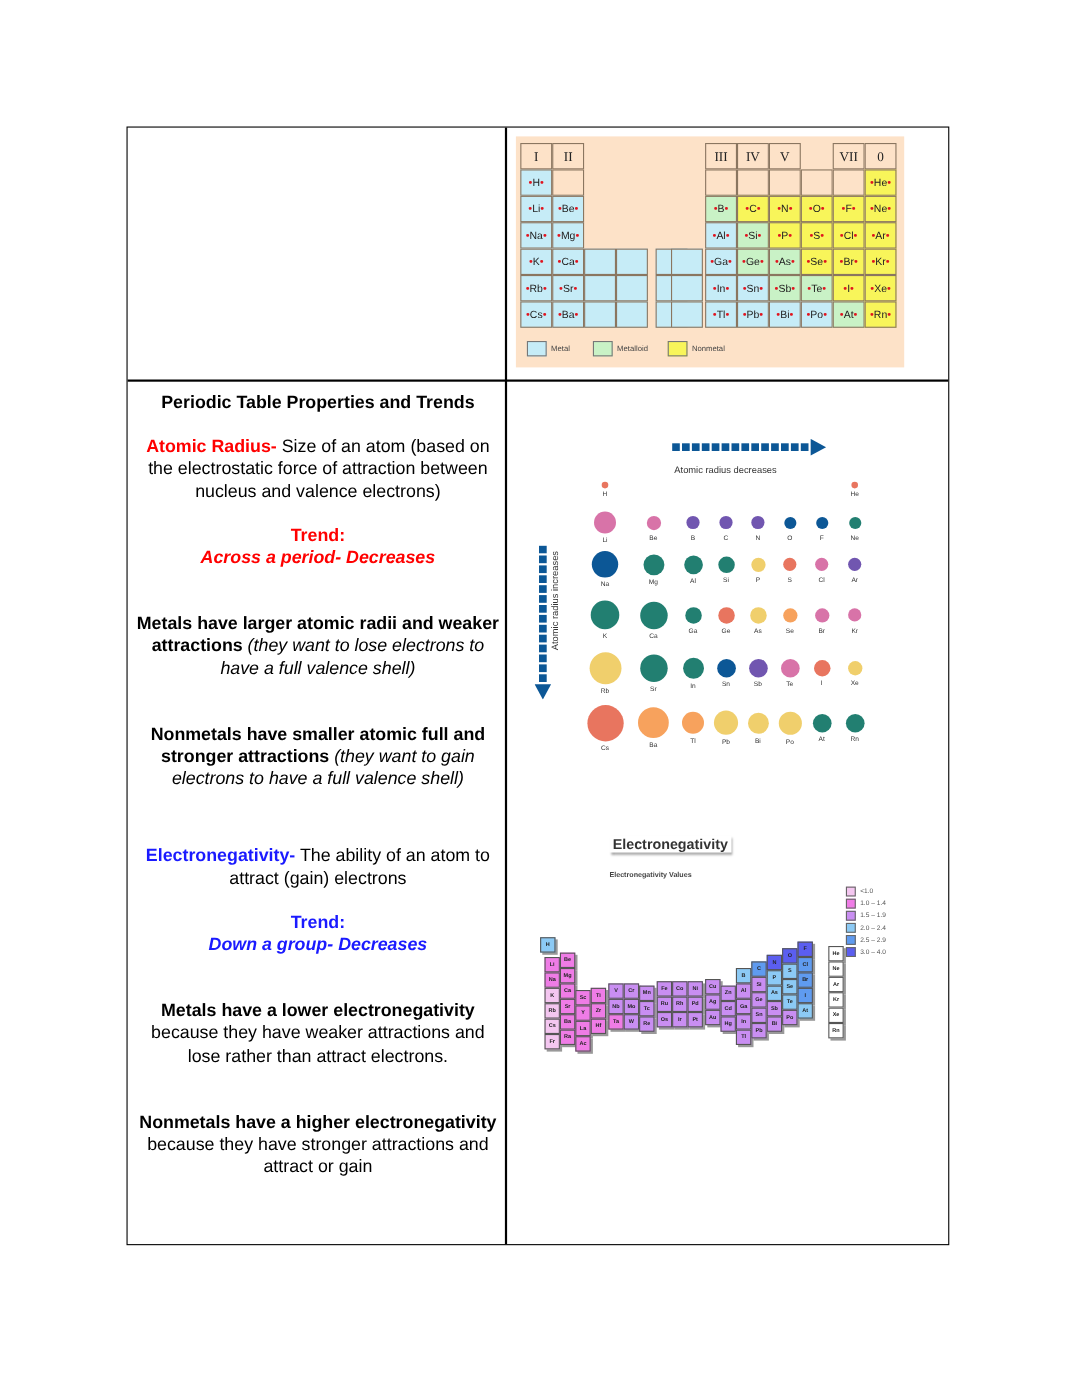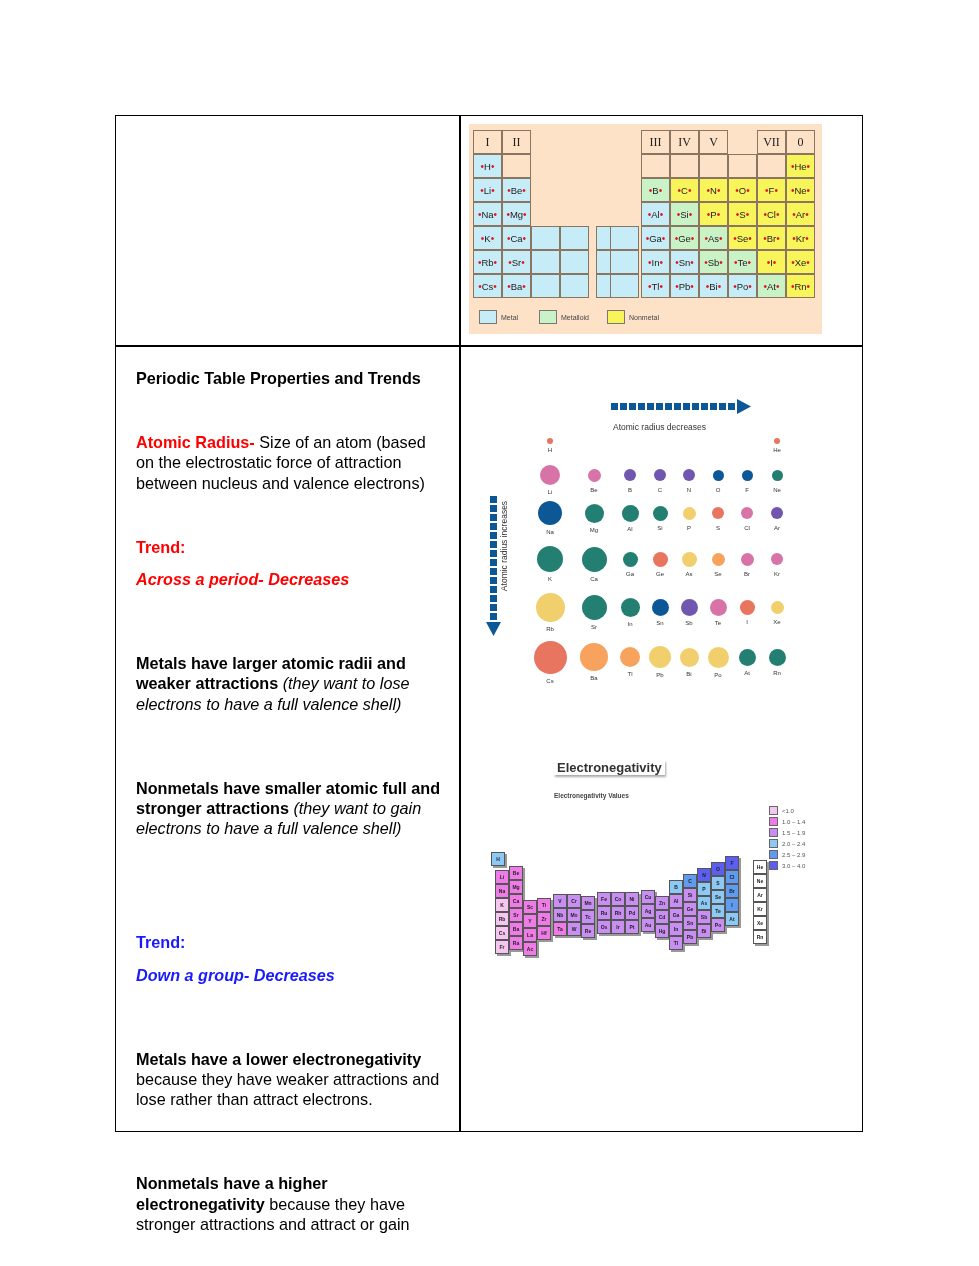--- a/index.html
+++ b/index.html
@@ -1,21 +1,21 @@
 <!DOCTYPE html>
 <html><head>
 <meta charset="utf-8">
 <style>
   html,body{margin:0;padding:0;background:#fff;}
   body{width:979px;height:1266px;position:relative;font-family:"Liberation Sans",sans-serif;color:#000;}
   .tbl{position:absolute;left:115px;top:115px;width:748px;height:1017px;border:1.5px solid #000;box-sizing:border-box;}
   .vline{position:absolute;left:343px;top:0;width:1.5px;height:100%;background:#000;}
   .hline{position:absolute;left:0;top:229px;width:100%;height:1.5px;background:#000;}
   .left{position:absolute;left:8px;top:240px;width:330px;font-size:16.2px;line-height:20.2px;}
-  .left p{margin:12px;}
+  .left p{margin:0;text-align:center;}
   .gap1{height:20px;} .gap2{height:40px;} .gap3{height:50px;}
   .b{font-weight:bold;} .i{font-style:italic;}
   .red{color:#ff0000;} .blue{color:#1a1aff;}
   .fig{position:absolute;}
   
   .pt{left:353px;top:8px;width:353px;height:210px;background:#fde2c8;}
   .pt .cell{position:absolute;width:29px;height:24px;border:1px solid #8a7660;box-sizing:border-box;font-size:9.5px;display:flex;align-items:center;justify-content:center;color:#222;}
   .pt .hdr{background:#fde2c8;font-family:"Liberation Serif",serif;font-size:12px;}
   .metal{background:#c6ecf7;} .metalloid{background:#c9f2c6;} .nonmetal{background:#f8f55a;}
   .pt .legend{position:absolute;top:186px;font-size:7px;color:#444;display:flex;align-items:center;gap:4px;}
@@ -125,20 +125,21 @@
     <div class="gap1"></div>
     <p><span class="b red">Atomic Radius-</span><span> Size of an atom (based on the electrostatic force of attraction between nucleus and valence electrons)</span></p>
     <div class="gap1"></div>
     <p class="b red">Trend:</p>
     <p class="b i red">Across a period- Decreases</p>
     <div class="gap2"></div>
     <p><span class="b">Metals have larger atomic radii and weaker attractions</span><span class="i"> (they want to lose electrons to have a full valence shell)</span></p>
     <div class="gap2"></div>
     <p><span class="b">Nonmetals have smaller atomic full and stronger attractions</span><span class="i"> (they want to gain electrons to have a full valence shell)</span></p>
     <div class="gap3"></div>
+    <p><span class="b blue">Electronegativity-</span><span> The ability of an atom to attract (gain) electrons</span></p>
     <div class="gap1"></div>
     <p class="b blue">Trend:</p>
     <p class="b i blue">Down a group- Decreases</p>
     <div class="gap2"></div>
     <p><span class="b">Metals have a lower electronegativity</span><span> because they have weaker attractions and lose rather than attract electrons.</span></p>
     <div class="gap2"></div>
     <p><span class="b">Nonmetals have a higher electronegativity</span><span>  because they have stronger attractions and attract or gain</span></p>
   </div>
 
   <div class="fig rad" id="fig2">

